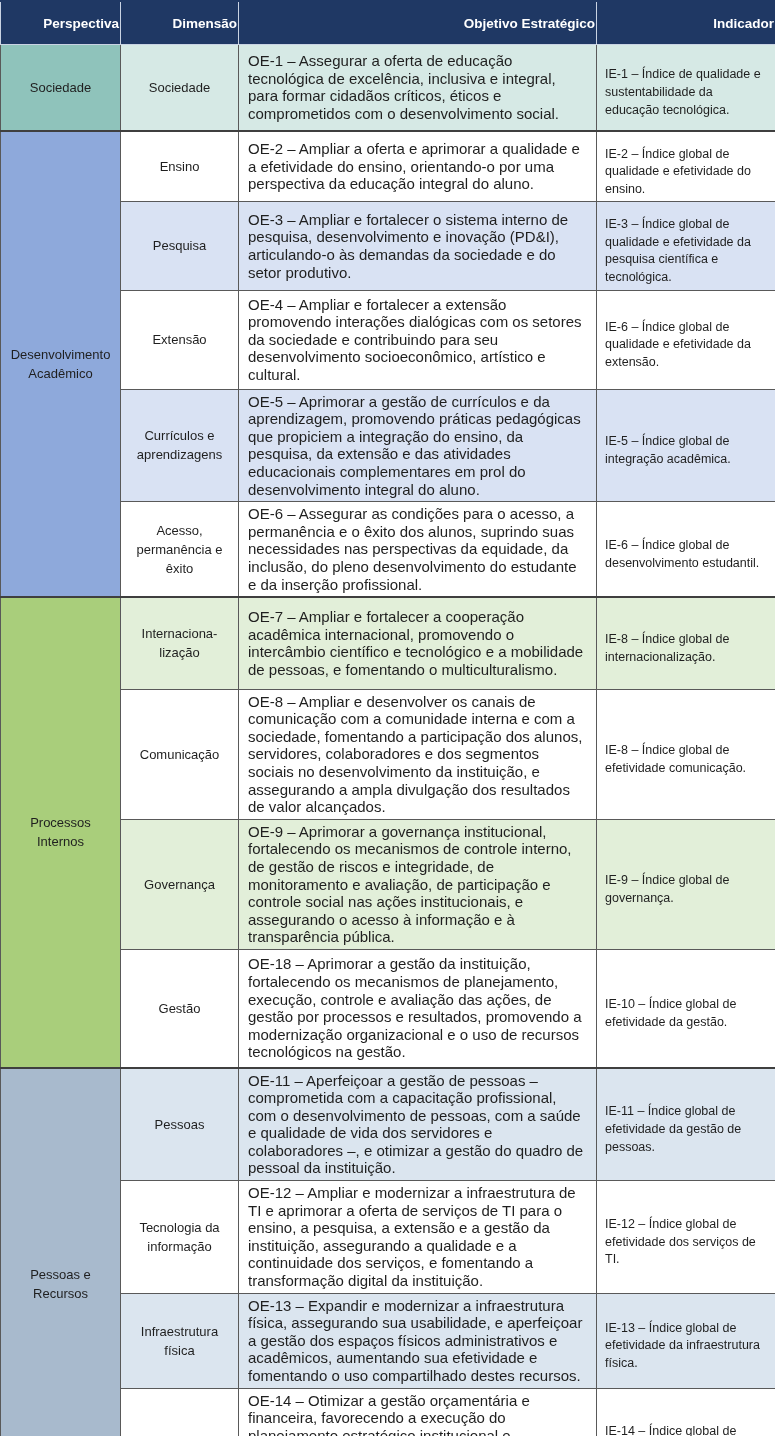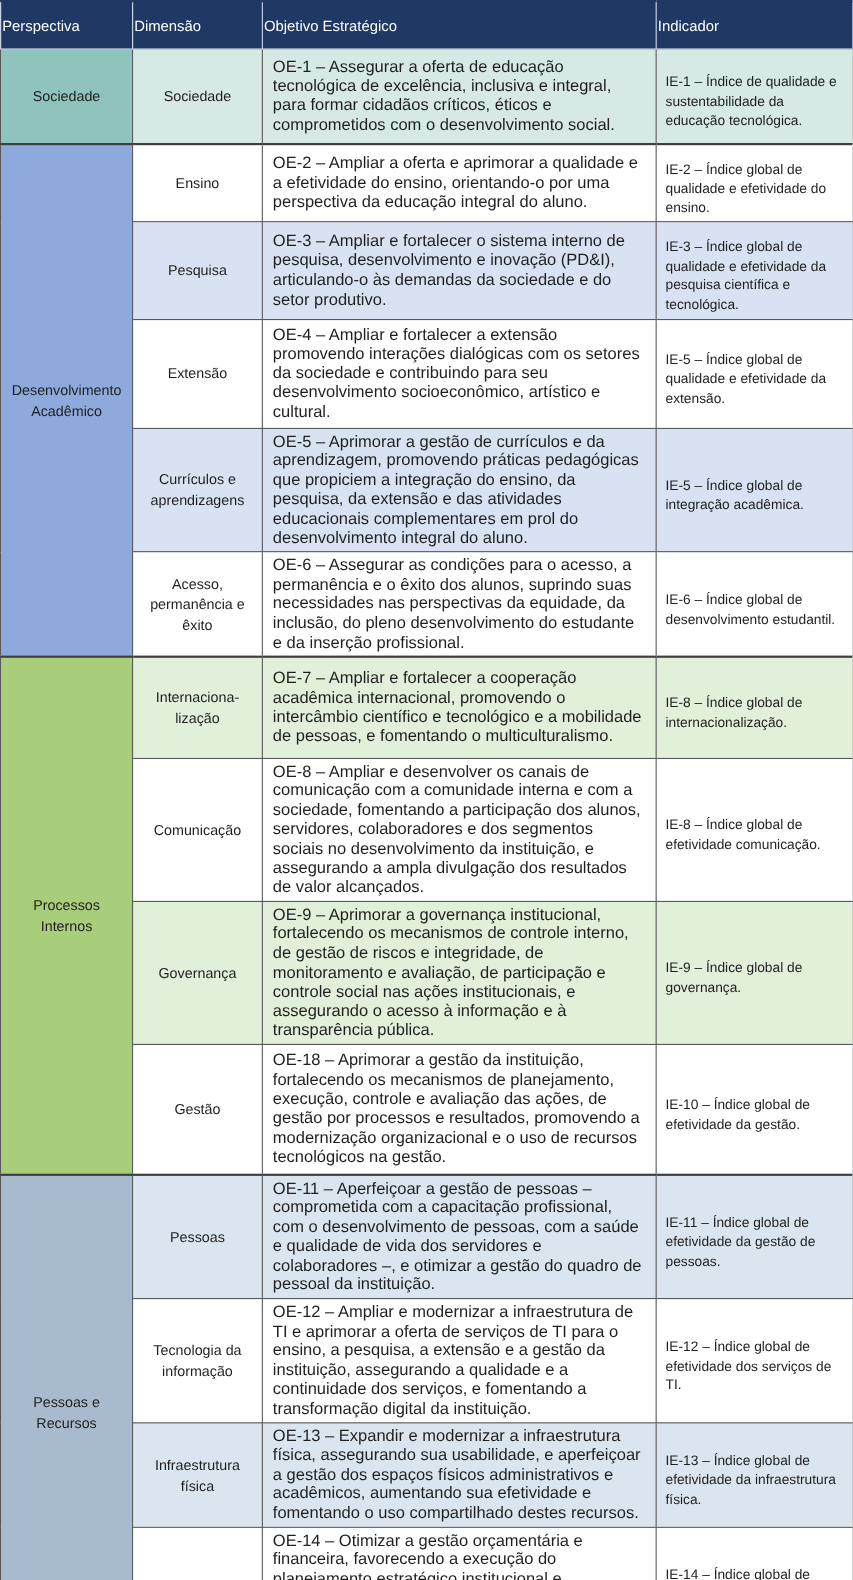--- a/index.html
+++ b/index.html
@@ -10,23 +10,23 @@
     width: 775px;
     table-layout: fixed;
     border-collapse: collapse;
     border: 1px solid #595959;
     border-top: none;
   }
   th {
     background: var(--header-bg, #1f3864);
     color: var(--header-text, #ffffff);
     font-size: 13.5px;
-    font-weight: normal;
+    font-weight: bold;
     height: 40px;
-    text-align: left;
+    text-align: right;
     vertical-align: middle;
     border: 1px solid #c9d3e3;
     border-top: 2px solid var(--header-bg, #1f3864);
   }
   td {
     border: 1px solid #595959;
     vertical-align: middle;
     background: #ffffff;
   }
   
@@ -105,21 +105,21 @@
         <td class="ind">IE-2 – Índice global de qualidade e efetividade do ensino.</td>
       </tr>
       <tr class="tint" style="height:81px">
         <td class="dim">Pesquisa</td>
         <td class="obj">OE-3 – Ampliar e fortalecer o sistema interno de pesquisa, desenvolvimento e inovação (PD&amp;I), articulando-o às demandas da sociedade e do setor produtivo.</td>
         <td class="ind">IE-3 – Índice global de qualidade e efetividade da pesquisa científica e tecnológica.</td>
       </tr>
       <tr style="height:99px">
         <td class="dim">Extensão</td>
         <td class="obj">OE-4 – Ampliar e fortalecer a extensão promovendo interações dialógicas com os setores da sociedade e contribuindo para seu desenvolvimento socioeconômico, artístico e cultural.</td>
-        <td class="ind">IE-5 – Índice global de qualidade e efetividade da extensão.</td>
+        <td class="ind">IE-6 – Índice global de qualidade e efetividade da extensão.</td>
       </tr>
       <tr class="tint" style="height:108px">
         <td class="dim">Currículos e
 aprendizagens</td>
         <td class="obj">OE-5 – Aprimorar a gestão de currículos e da aprendizagem, promovendo práticas pedagógicas que propiciem a integração do ensino, da pesquisa, da extensão e das atividades educacionais complementares em prol do desenvolvimento integral do aluno.</td>
         <td class="ind">IE-5 – Índice global de integração acadêmica.</td>
       </tr>
       <tr style="height:95px">
         <td class="dim">Acesso,
 permanência e

